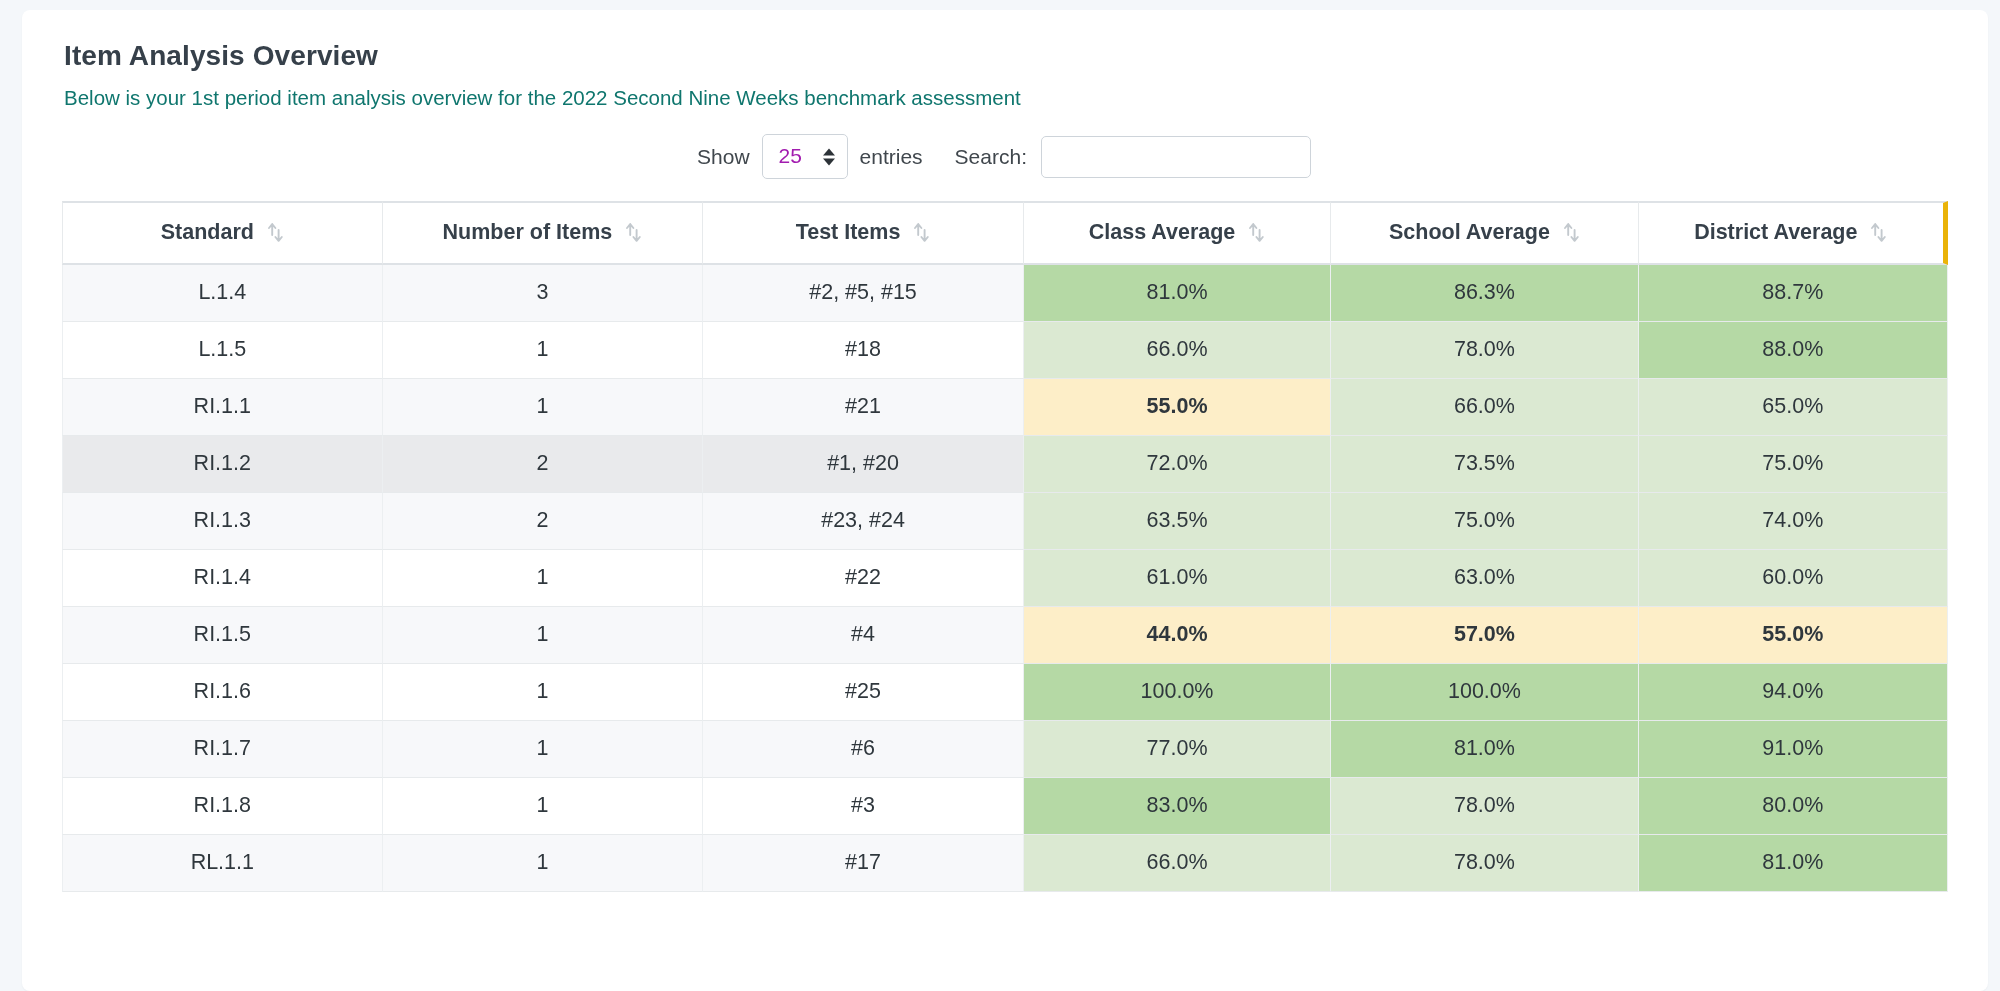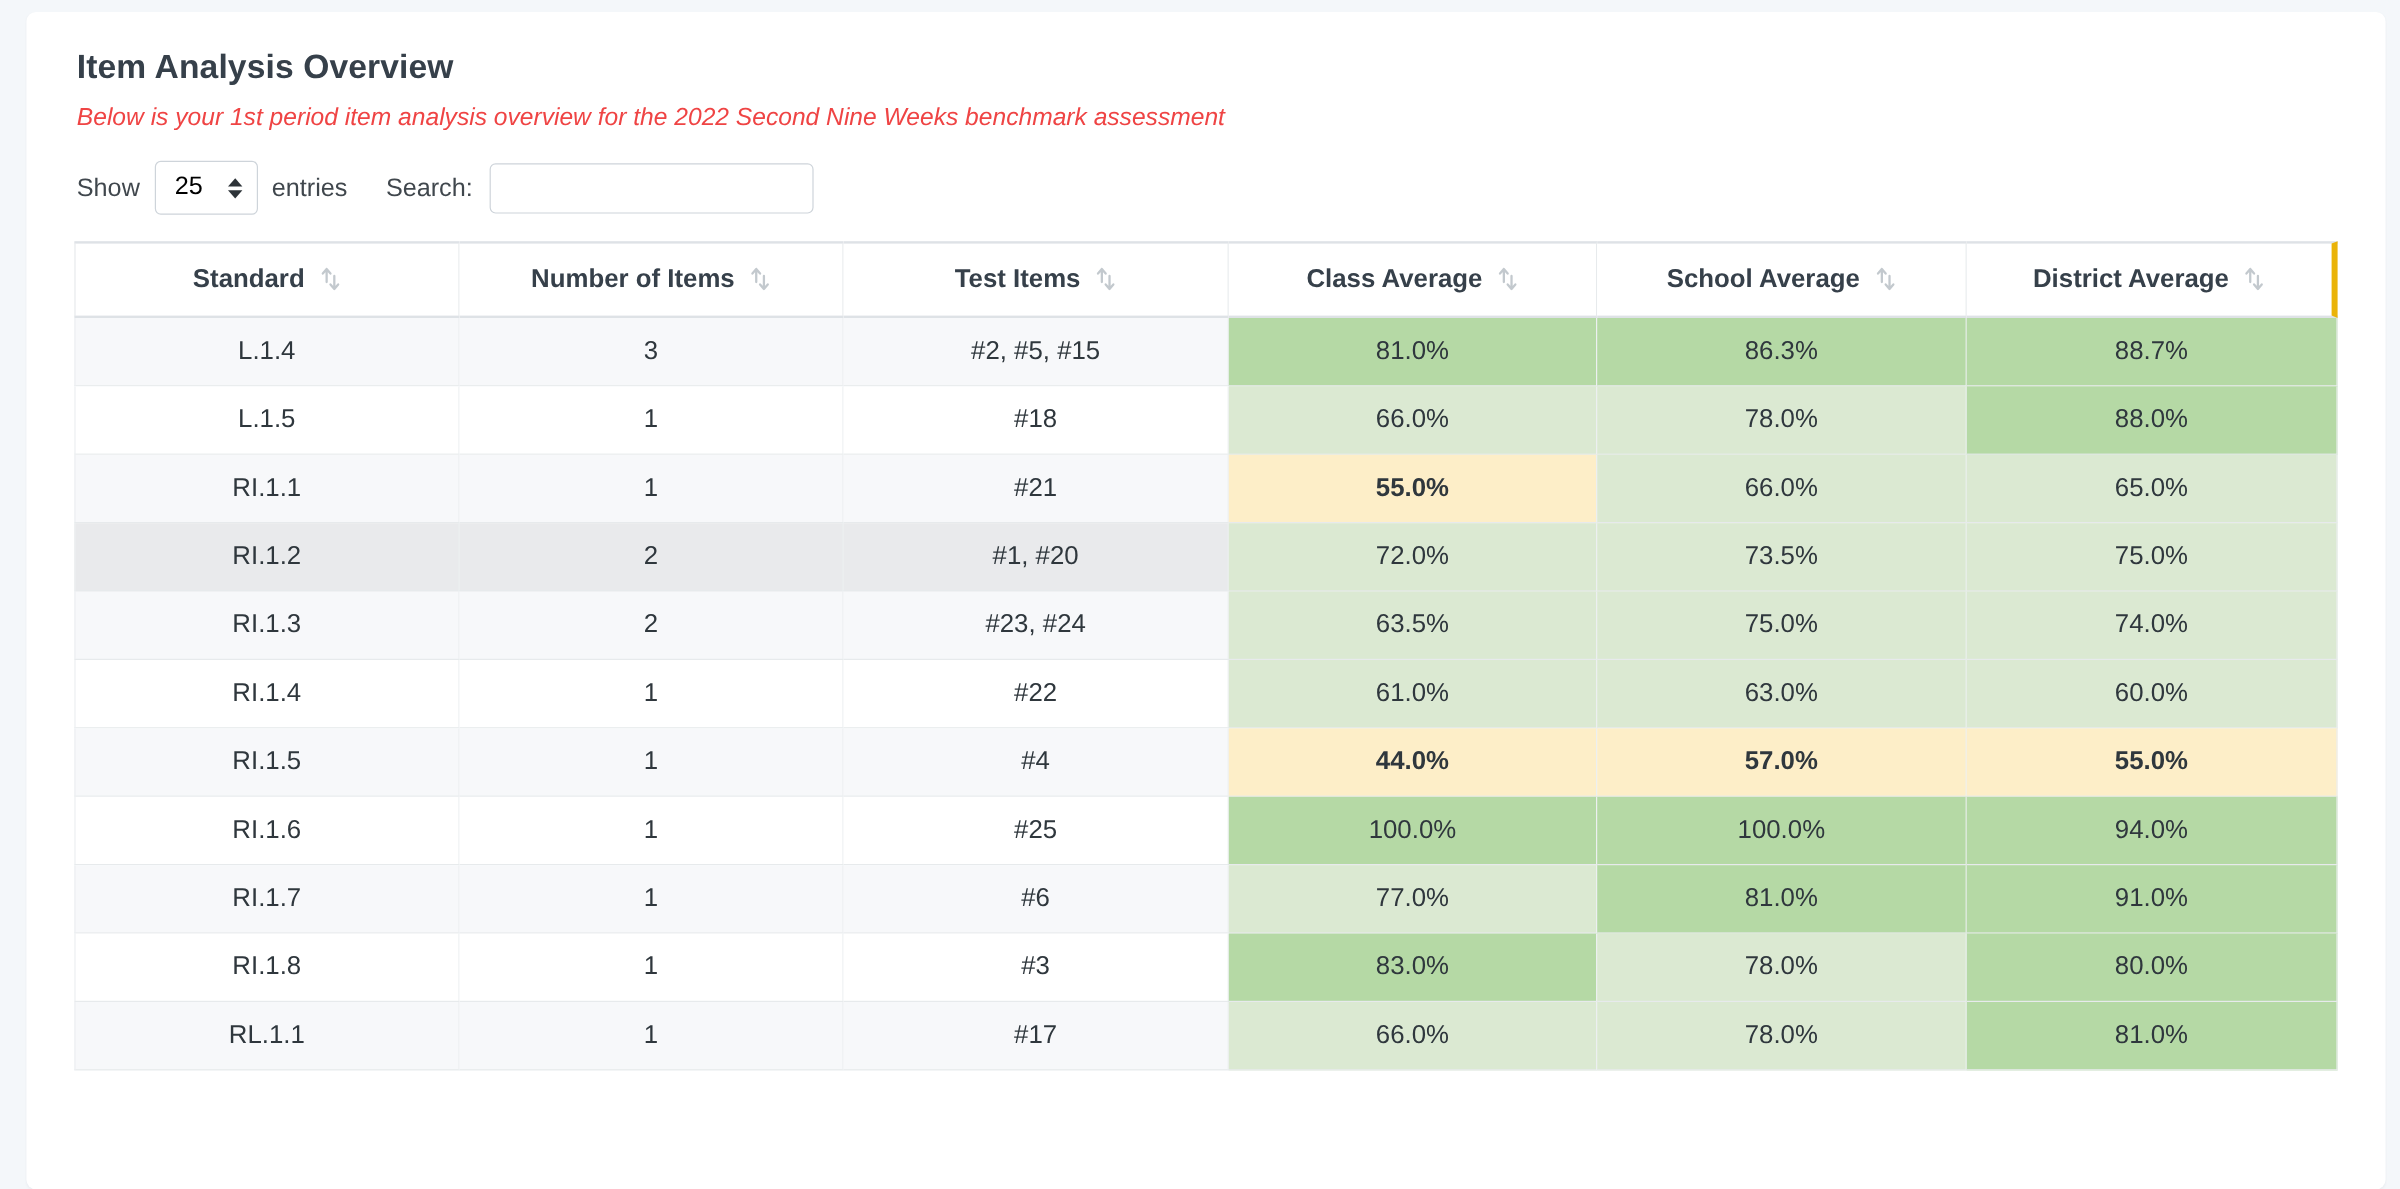--- a/index.html
+++ b/index.html
@@ -27,24 +27,23 @@
   }
   .page-title {
     font-size: 28px;
     font-weight: 700;
     color: #36404a;
     letter-spacing: 0.1px;
     margin: 0 0 14px 2px;
   }
   .page-subtitle {
     font-size: 20.5px;
-    color: #ef4444;
+    color: #0f766e;
     font-weight: 400;
     margin: 0 0 10px 2px;
-    font-style: italic;
   }
   .pdf-row {
     display: flex;
     justify-content: flex-end;
     margin-top: 44px;
     padding-right: 4px;
   }
   .pdf-button {
     background: #a98ae0;
     color: #ffffff;
@@ -52,21 +51,21 @@
     border-radius: 6px;
     font-size: 22px;
     font-family: "Liberation Sans", sans-serif;
     padding: 11px 22px 12px 22px;
     cursor: pointer;
     letter-spacing: 0.3px;
   }
   .controls-row {
     display: flex;
     align-items: center;
-    justify-content: flex-start;
+    justify-content: center;
     margin-top: 24px;
     padding: 0 4px 0 2px;
   }
   .length-control {
     display: flex;
     align-items: center;
     font-size: 21px;
     color: #40474d;
   }
   .length-control .lbl-before { margin-right: 12px; }
@@ -74,21 +73,21 @@
   .select-wrap {
     position: relative;
     display: inline-block;
   }
   .fake-select {
     appearance: none;
     -webkit-appearance: none;
     border: 1px solid #ced4da;
     border-radius: 5px;
     background: #ffffff;
-    color: #000000;
+    color: #a21caf;
     font-size: 21px;
     font-family: "Liberation Sans", sans-serif;
     padding: 8px 44px 9px 16px;
     cursor: pointer;
     line-height: 1.25;
   }
   .select-arrows {
     position: absolute;
     right: 13px; top: 50%;
     transform: translateY(-50%);

